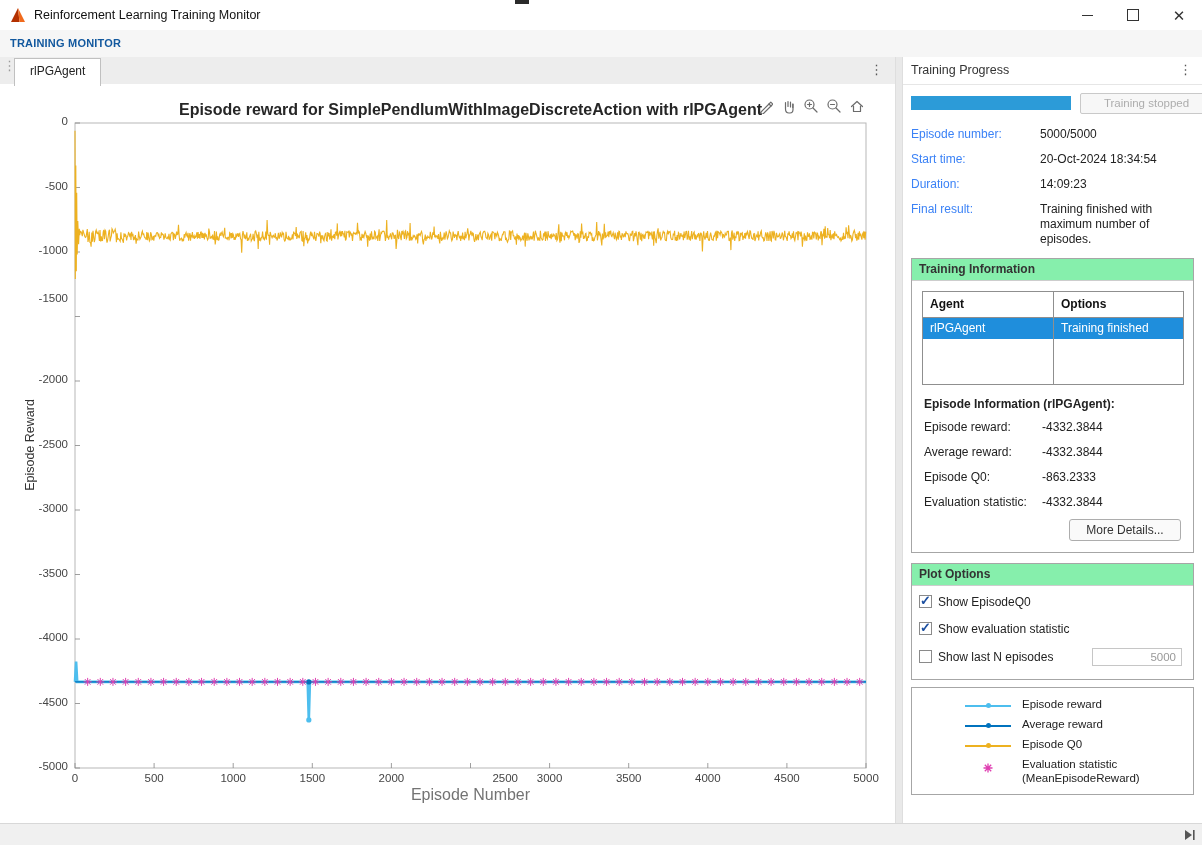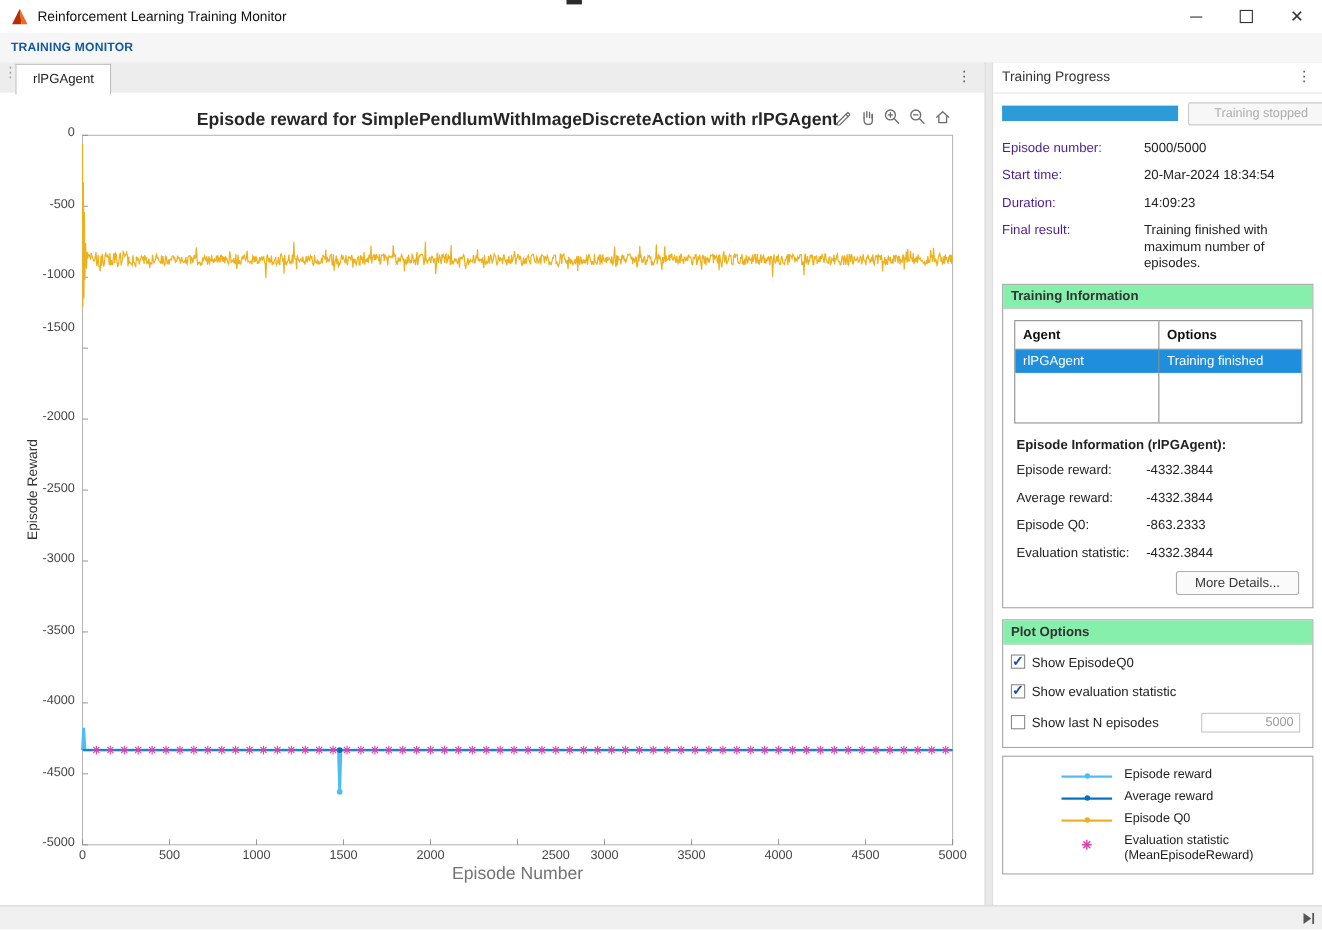--- a/index.html
+++ b/index.html
@@ -43,21 +43,21 @@
   .vdivider{position:absolute;left:895px;top:57px;width:8px;height:766px;background:#e9e9e9;border-left:1px solid #dedede;border-right:1px solid #dedede;box-sizing:border-box;}
   .panel{position:absolute;left:903px;top:57px;width:299px;height:766px;background:#fff;}
   .panel-header{position:absolute;left:0;top:0;width:299px;height:27px;border-bottom:1px solid #e6e6e6;}
   .panel-title{position:absolute;left:8px;top:6px;font-size:12.5px;color:#333;}
   .panel-kebab{position:absolute;right:10px;top:5px;font-size:13px;color:#555;}
 
   .pbar{position:absolute;left:8px;top:39px;width:160px;height:14px;background:#e9e9e9;}
   .pbar-fill{height:100%;width:0;}
   .stop-btn{position:absolute;left:177px;top:36px;width:133px;height:21px;box-sizing:border-box;border:1px solid #c9c9c9;border-radius:2px;background:#f7f7f7;color:#adadad;font-size:11.5px;text-align:center;line-height:19px;}
 
-  .f-label{position:absolute;left:8px;color:#4c1d95;}
+  .f-label{position:absolute;left:8px;color:#3b82f6;}
   .f-value{position:absolute;left:137px;width:156px;color:#222;line-height:15px;}
 
   .box{position:absolute;left:8px;width:283px;border:1px solid #a6a6a6;background:#fff;box-sizing:border-box;}
   .box-header{height:21px;background:#86efac;border-bottom:1px solid #cdcdcd;line-height:21px;padding-left:7px;font-weight:bold;color:#333;}
   #box-traininfo{top:201px;height:295px;}
   #box-plotopts{top:506px;height:117px;}
   #box-legend{top:630px;height:108px;}
 
   .ti-table{position:absolute;left:10px;top:32px;width:260px;height:92px;border:1px solid #8f8f8f;}
   .ti-col-divider{position:absolute;left:130px;top:0;bottom:0;width:1px;background:#8f8f8f;}
@@ -288,21 +288,21 @@
   </div>
 
   <div class="pbar">
     <div class="pbar-fill" id="pfill" style="width: 100%; background: rgb(44, 155, 216);"></div>
   </div>
   <div class="stop-btn">Training stopped</div>
 
   <div class="f-label" style="top:70px">Episode number:</div>
   <div class="f-value" style="top:70px">5000/5000</div>
   <div class="f-label" style="top:95px">Start time:</div>
-  <div class="f-value" style="top:95px">20-Mar-2024 18:34:54</div>
+  <div class="f-value" style="top:95px">20-Oct-2024 18:34:54</div>
   <div class="f-label" style="top:120px">Duration:</div>
   <div class="f-value" style="top:120px">14:09:23</div>
   <div class="f-label" style="top:145px">Final result:</div>
   <div class="f-value" style="top:145px">Training finished with maximum number of episodes.</div>
 
   <div class="box" id="box-traininfo">
     <div class="box-header">Training Information</div>
     <div class="ti-table">
       <div class="ti-head">
         <span class="ti-hcell c1">Agent</span>

